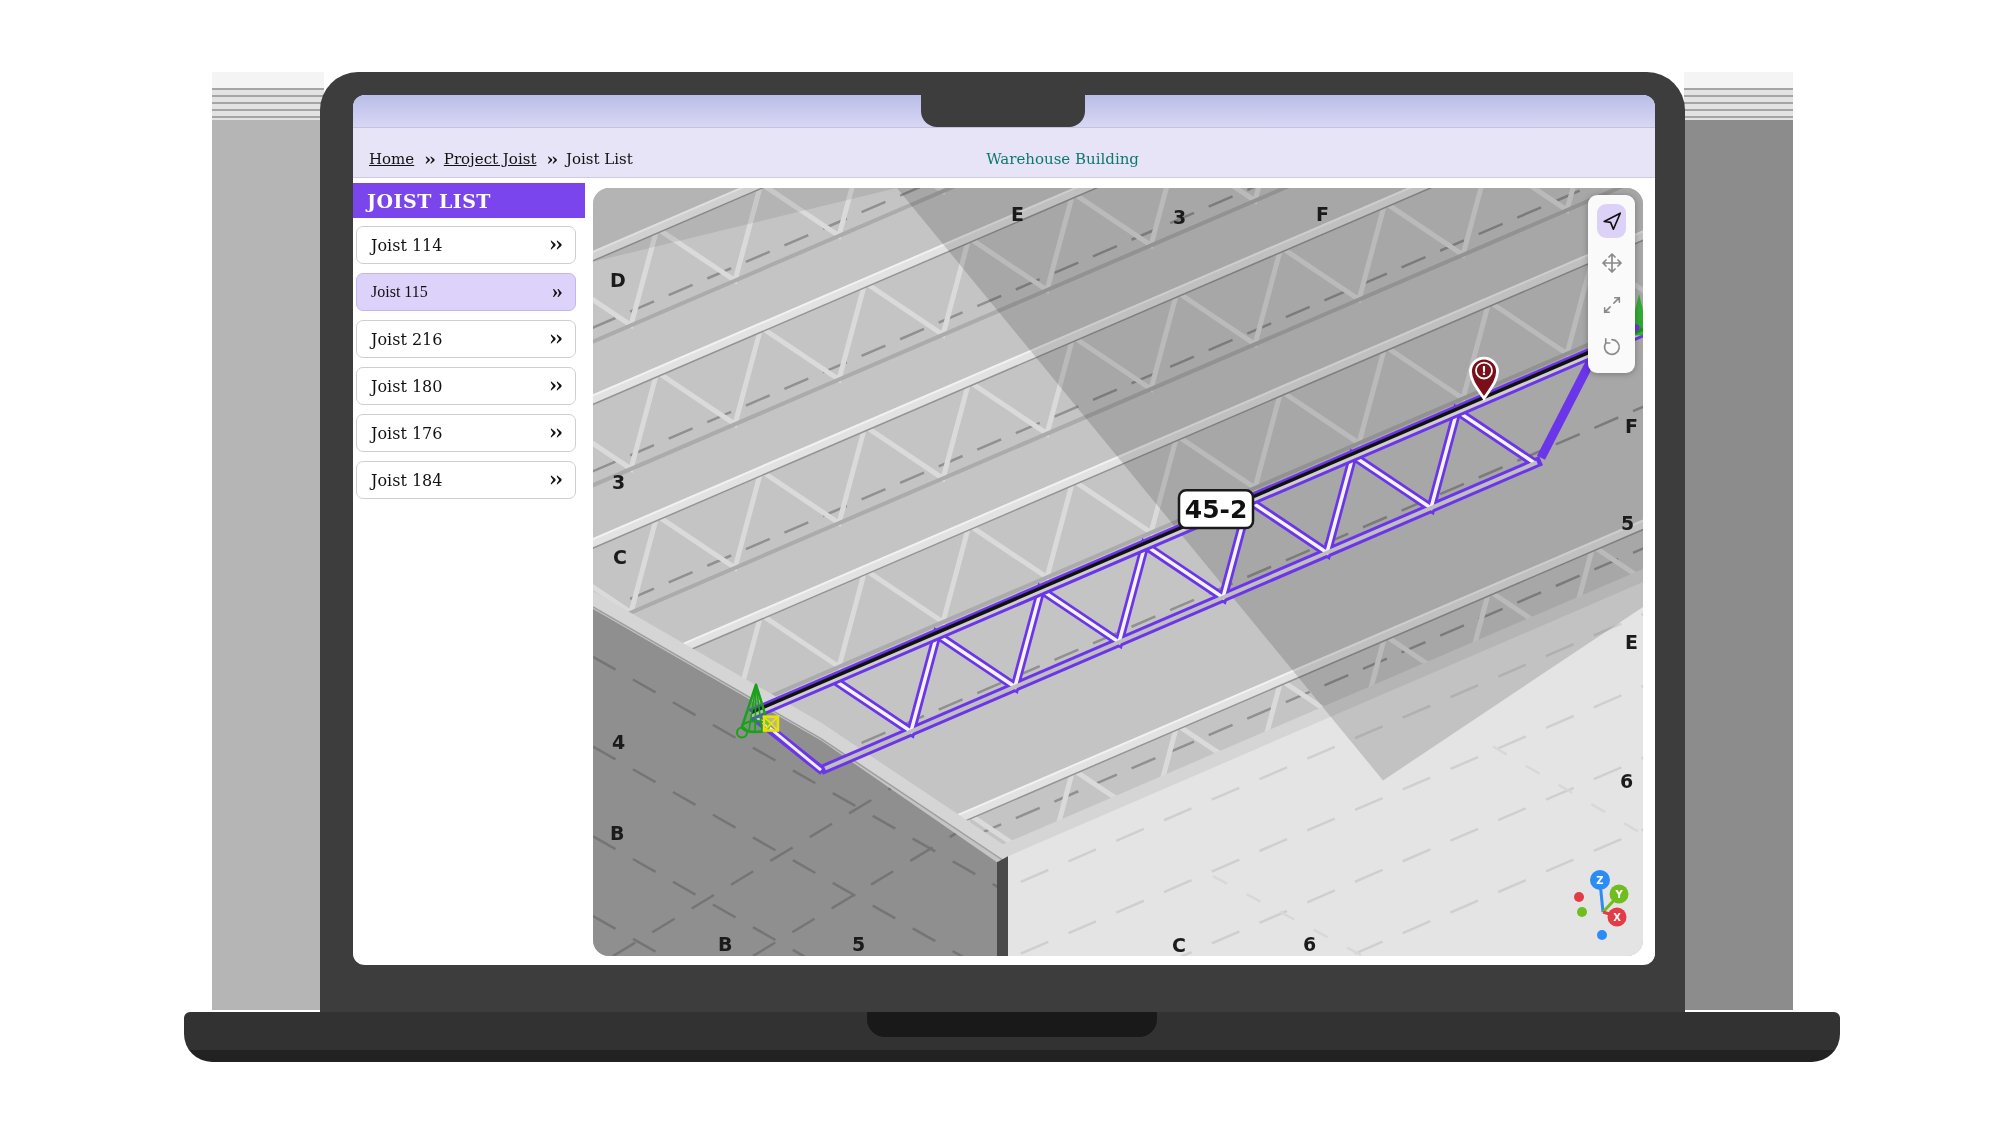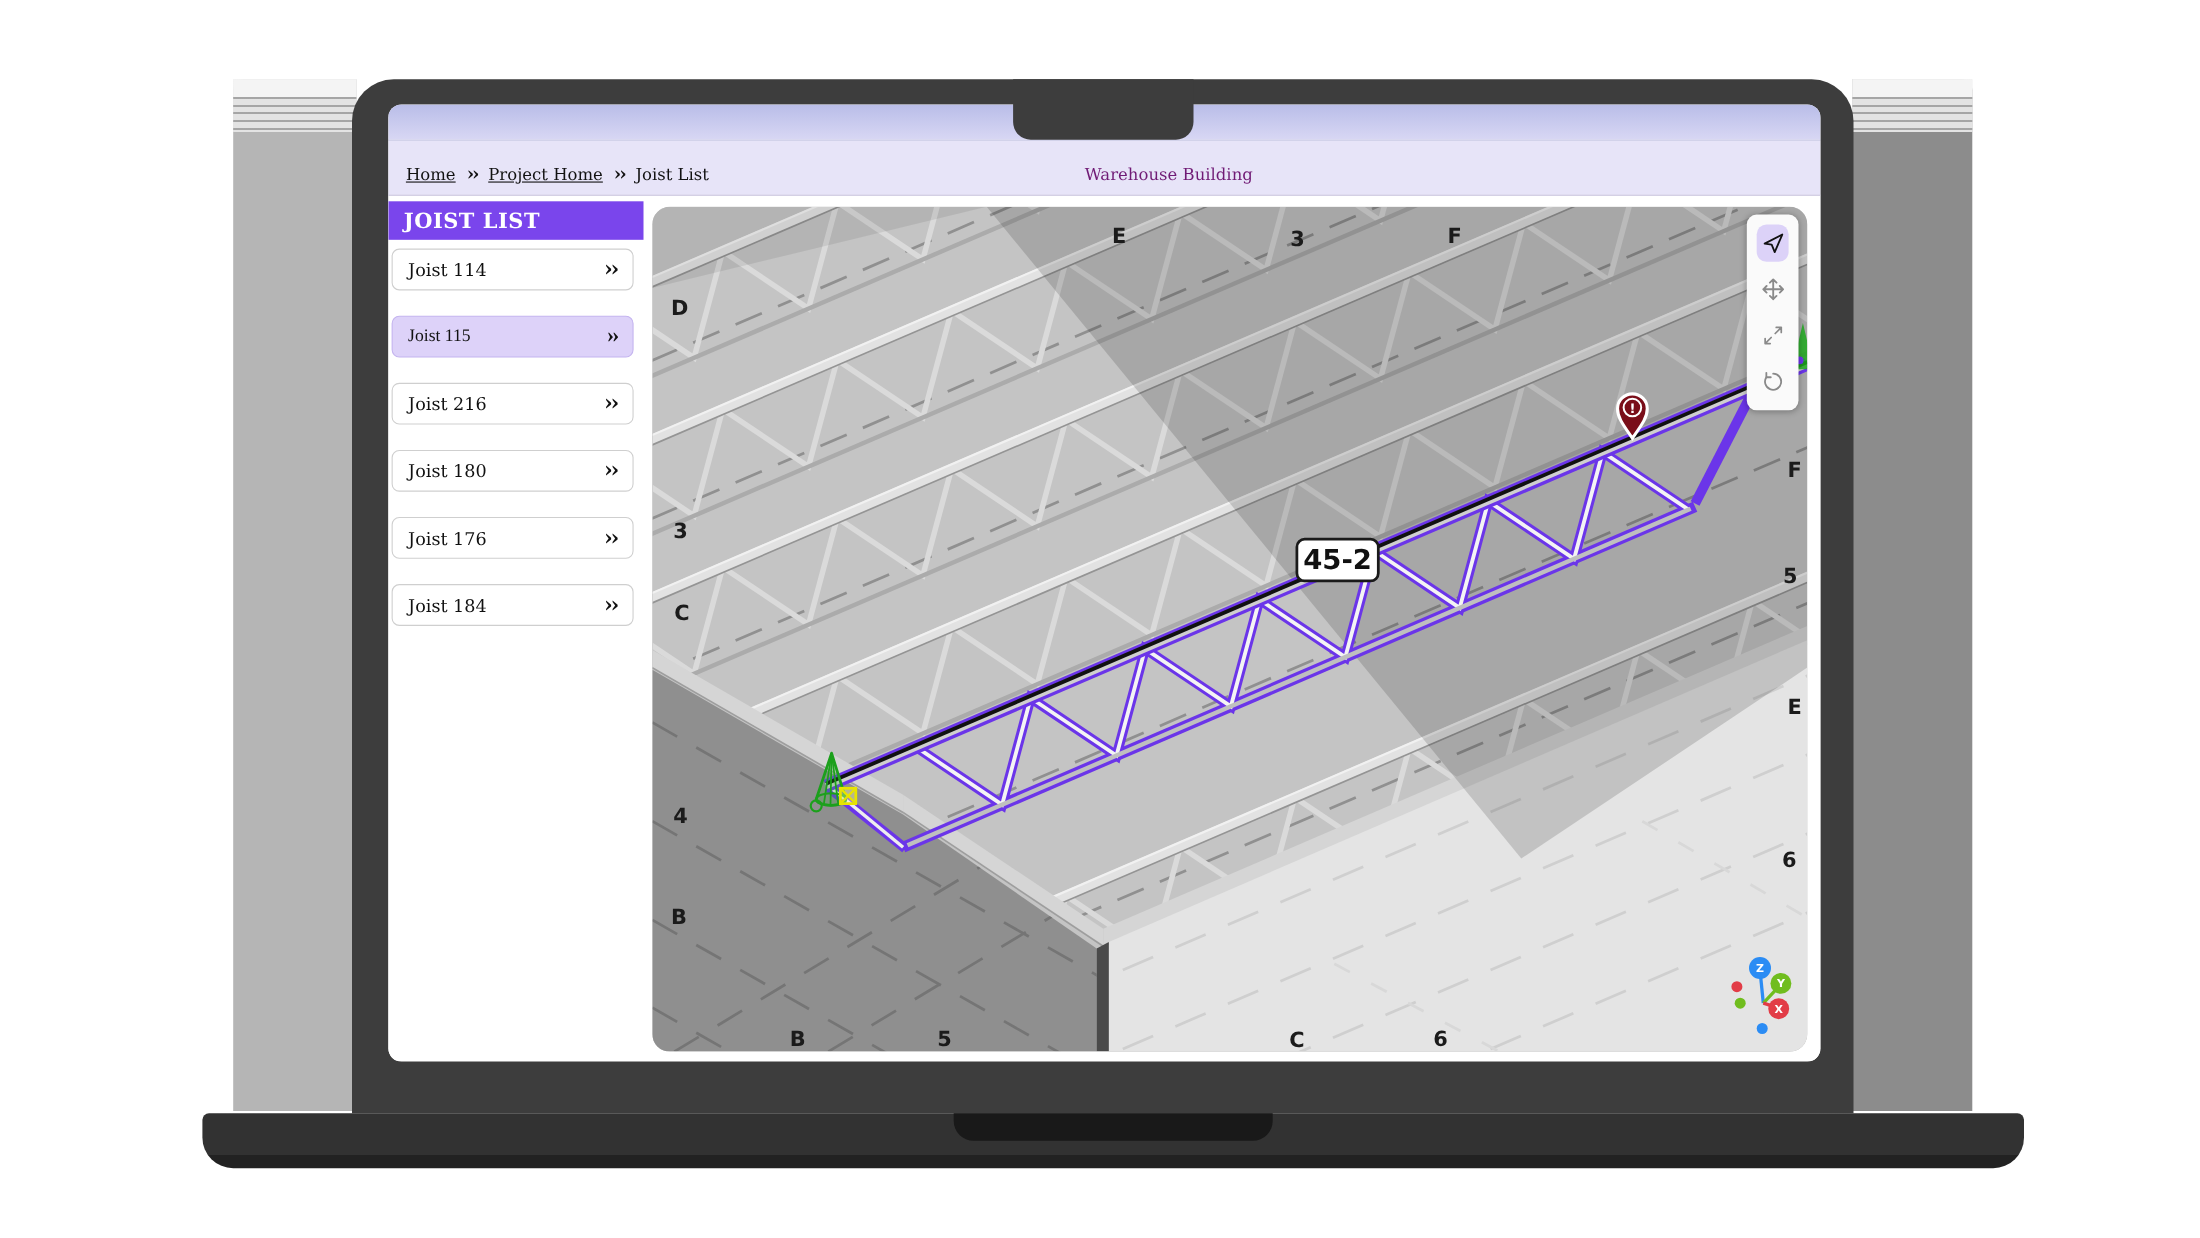--- a/index.html
+++ b/index.html
@@ -29,29 +29,29 @@
           background:#191919;border-radius:0 0 18px 18px;}
 
   
   .topbar{height:32px;border-bottom:1px solid #c3c3e0;}
   .crumbbar{position:relative;height:50px;border-bottom:1px solid #cfcadf;
             display:flex;align-items:center;padding:12px 0 0 12px;box-sizing:border-box;
             font-size:15px;color:#111;}
   .crumb{margin:0 4px;}
   .crumb.link{text-decoration:underline;cursor:pointer;}
   .crumb-sep{font-weight:700;letter-spacing:-2px;margin:0 6px;font-size:17px;}
-  .page-title{position:absolute;left:54.5%;transform:translateX(-50%);font-size:15px;color:#701a75;}
+  .page-title{position:absolute;left:54.5%;transform:translateX(-50%);font-size:15px;color:#0f766e;}
 
   .body{display:flex;height:786px;background:#ffffff;}
 
   
   .sidebar{width:232px;box-sizing:border-box;padding-top:5px;flex:none;}
   .sidebar-header{height:35px;display:flex;align-items:center;padding-left:14px;
      color:#fff;font-weight:700;font-size:19px;letter-spacing:.5px;}
-  .joist-list{padding:8px 9px 0 3px;display:flex;flex-direction:column;gap:23px;}
+  .joist-list{padding:8px 9px 0 3px;display:flex;flex-direction:column;gap:9px;}
   .joist-item{height:38px;box-sizing:border-box;border:1.5px solid #cfcfcf;border-radius:7px;
      background:#fff;display:flex;align-items:center;justify-content:space-between;
      padding:0 14px;font-size:16px;color:#111;cursor:pointer;}
   .joist-item .chev{font-weight:700;font-size:20px;letter-spacing:-2px;transform:translateY(-1px);}
   .joist-item.selected{border-color:#c4b4ef;}
 
   
   .main{flex:1;position:relative;}
   .viewport{position:absolute;left:8px;top:10px;right:12px;bottom:8px;border-radius:16px;
             overflow:hidden;background:#c4c4c4;}
@@ -85,21 +85,21 @@
 
   <div class="lid">
     <div class="screen">
 
       <div class="topbar" id="topbar" style="background: linear-gradient(rgb(185, 189, 232), rgb(216, 215, 244));"></div>
 
       <div class="crumbbar" id="crumbbar" style="background: rgb(231, 228, 248);">
 
         <span class="crumb link">Home</span>
           <span class="crumb-sep">››</span>
-          <span class="crumb link">Project Home</span>
+          <span class="crumb link">Project Joist</span>
           <span class="crumb-sep">››</span>
           <span class="crumb">Joist List</span>
           <div class="page-title">Warehouse Building</div>
       </div>
 
       <div class="body">
         <div class="sidebar">
           <div class="sidebar-header" id="sidebarHeader" style="background: rgb(122, 69, 236);">JOIST LIST</div>
           <div class="joist-list" id="joistList">
               <div class="joist-item">

